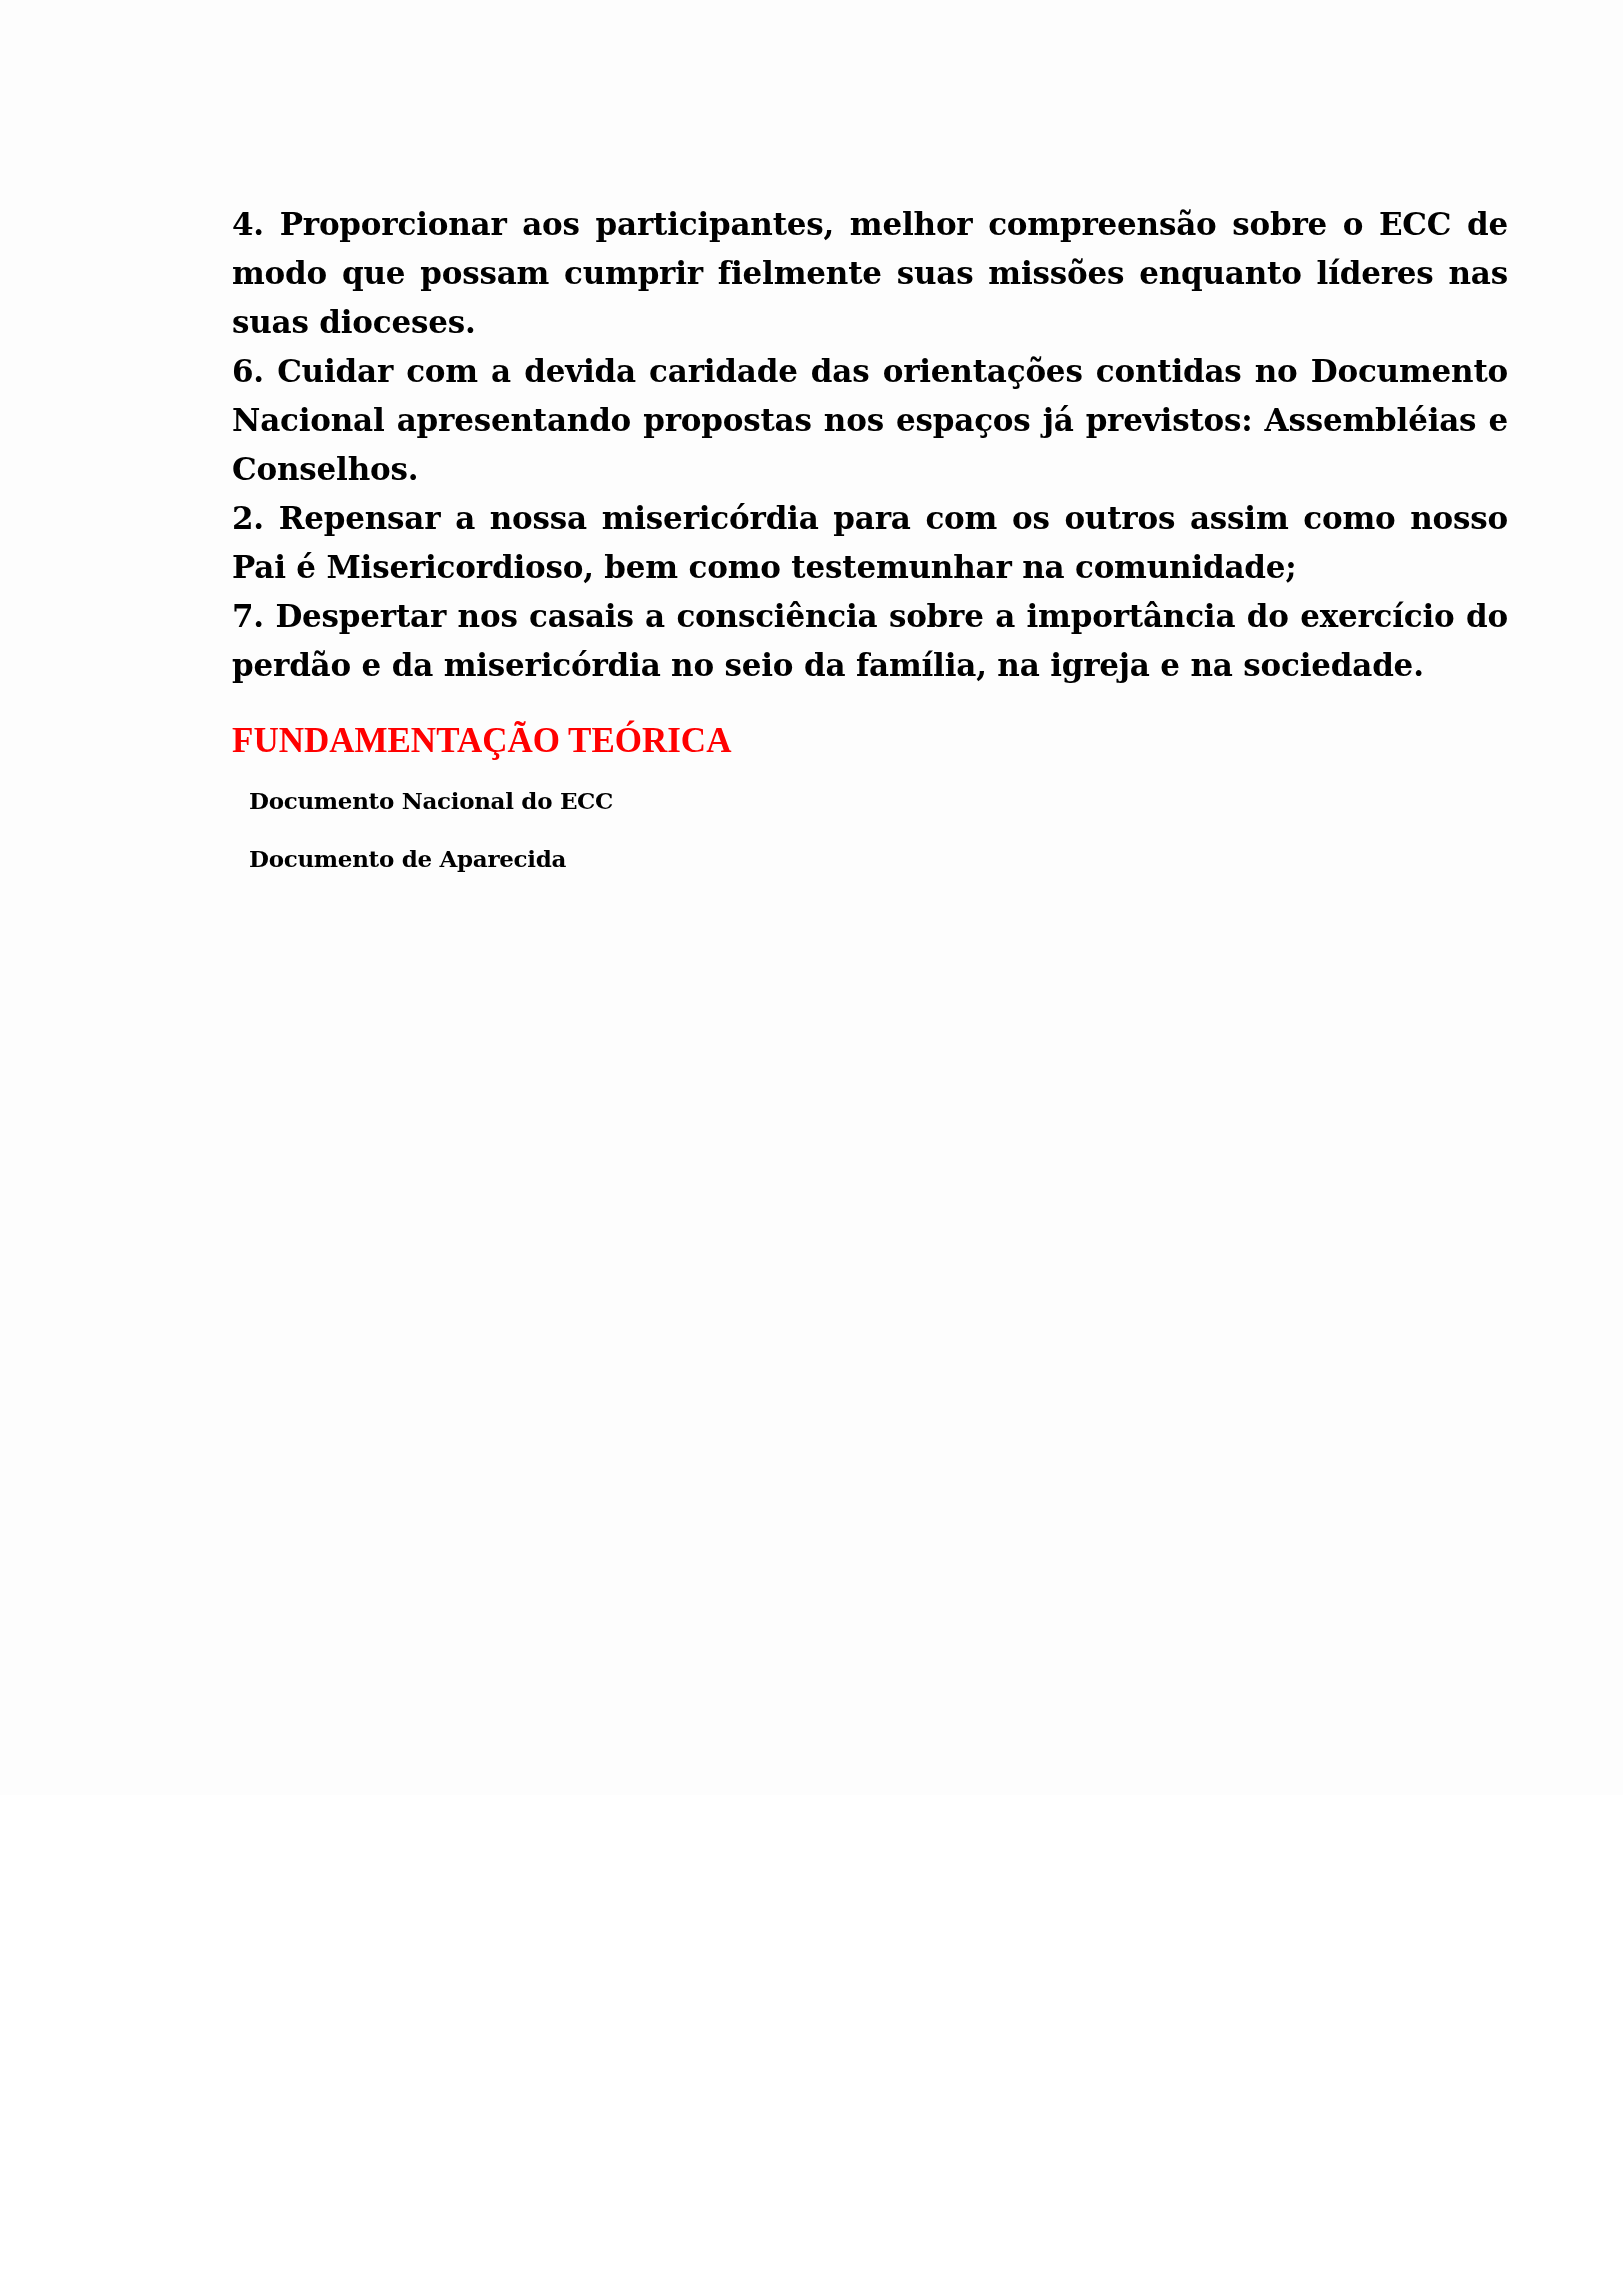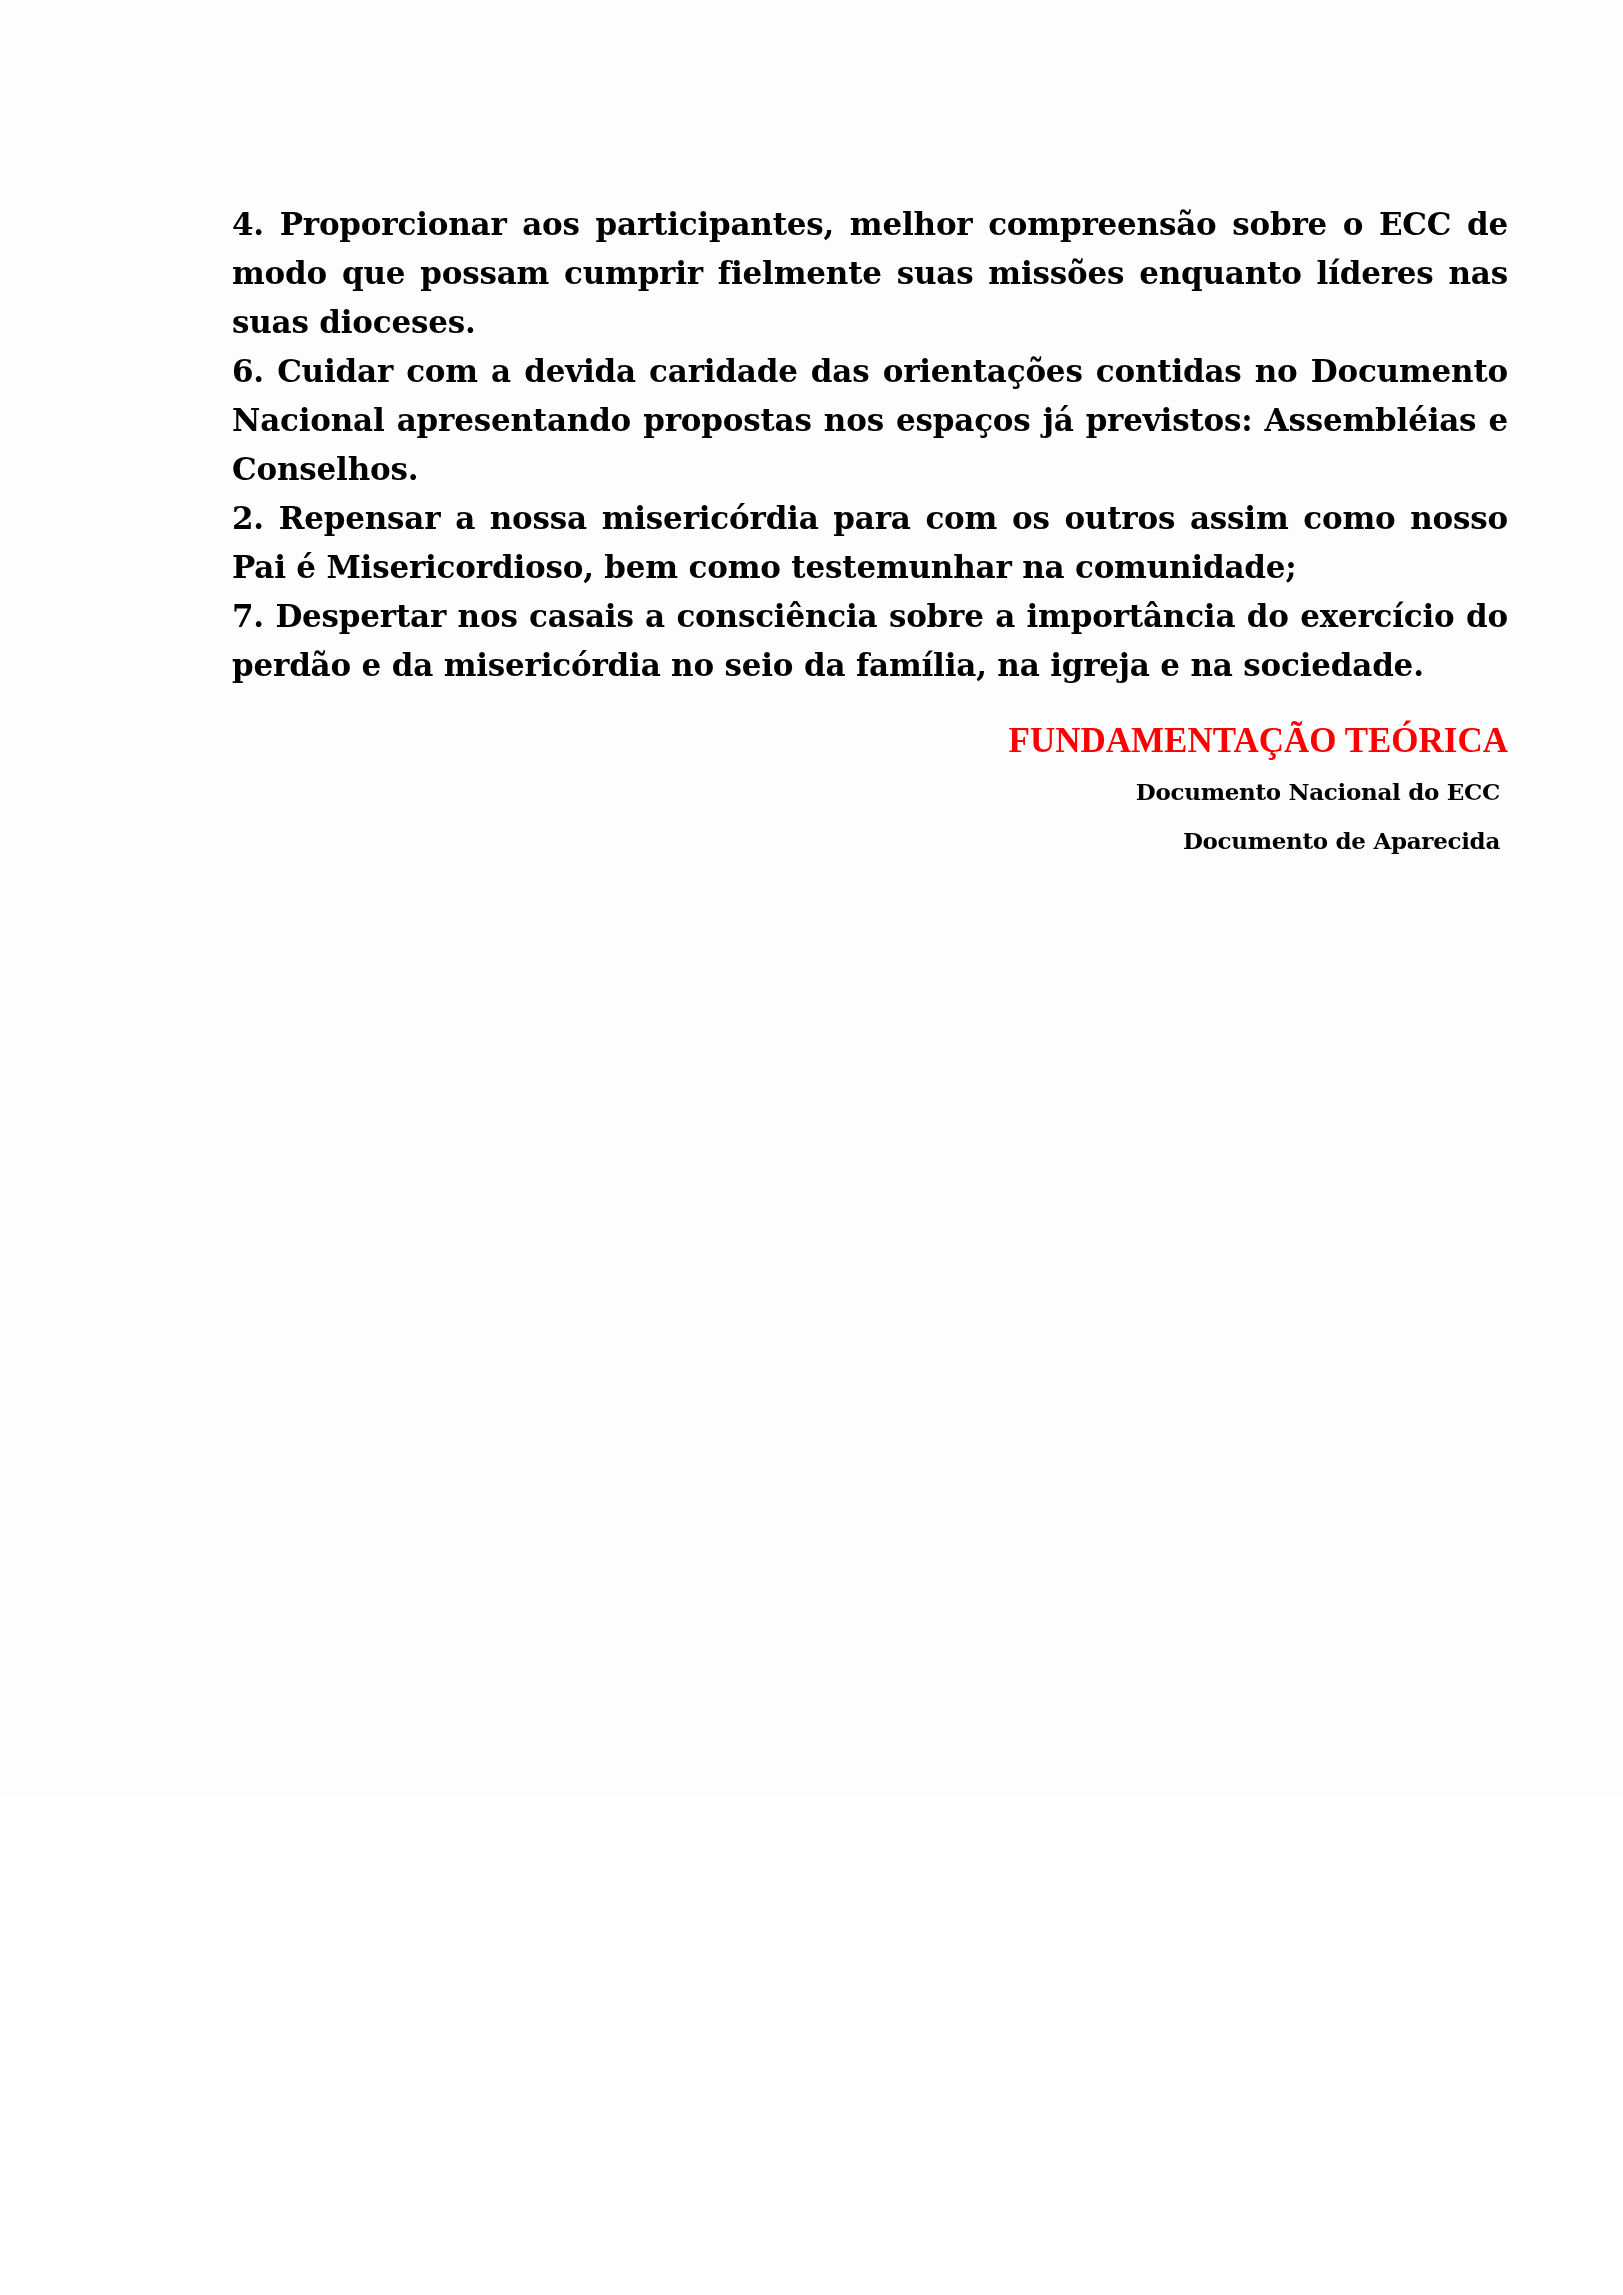--- a/index.html
+++ b/index.html
@@ -33,40 +33,40 @@
       font-weight: bold;
       font-size: 31px;
       line-height: 49px;
       text-align: justify;
       text-align-last: left;
       margin: 0;
       letter-spacing: -0.2px;
     }
     .section {
       margin-top: 28.5px;
-      text-align: right;
+      text-align: left;
     }
     .section-title {
       font-family: "Liberation Serif", "DejaVu Serif", serif;
       font-weight: bold;
       font-size: 35px;
       line-height: 44px;
       color: #ff0000;
       margin: 0 0 8px 0;
     }
     .ref-list {
       list-style: none;
       margin: 0;
       padding: 0;
     }
     .ref-item {
       font-weight: bold;
       font-size: 23px;
       line-height: 41px;
-      margin: 8px;
+      margin: 17px;
       letter-spacing: -0.3px;
     }
   </style>
 </head>
 <body>
 
 <div class="page">
   <div class="content">
 
     <div>

